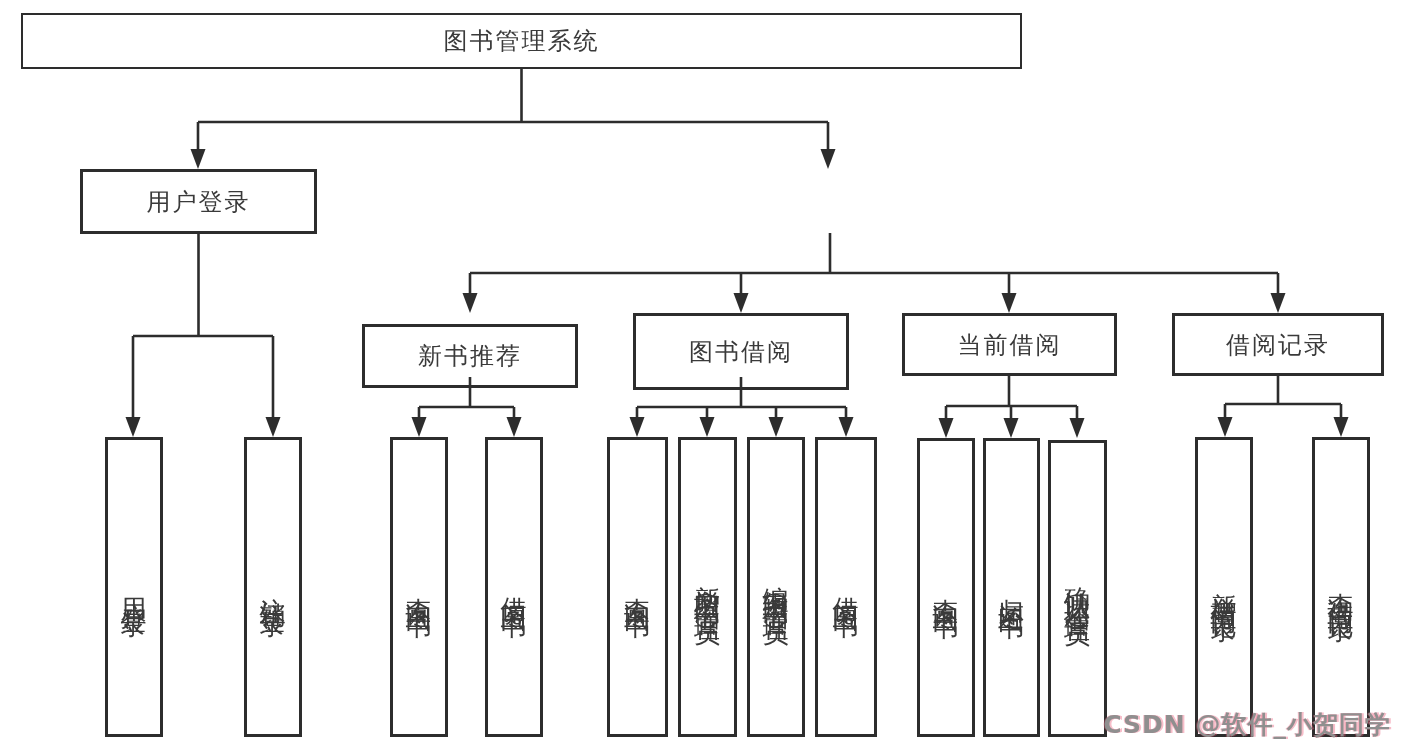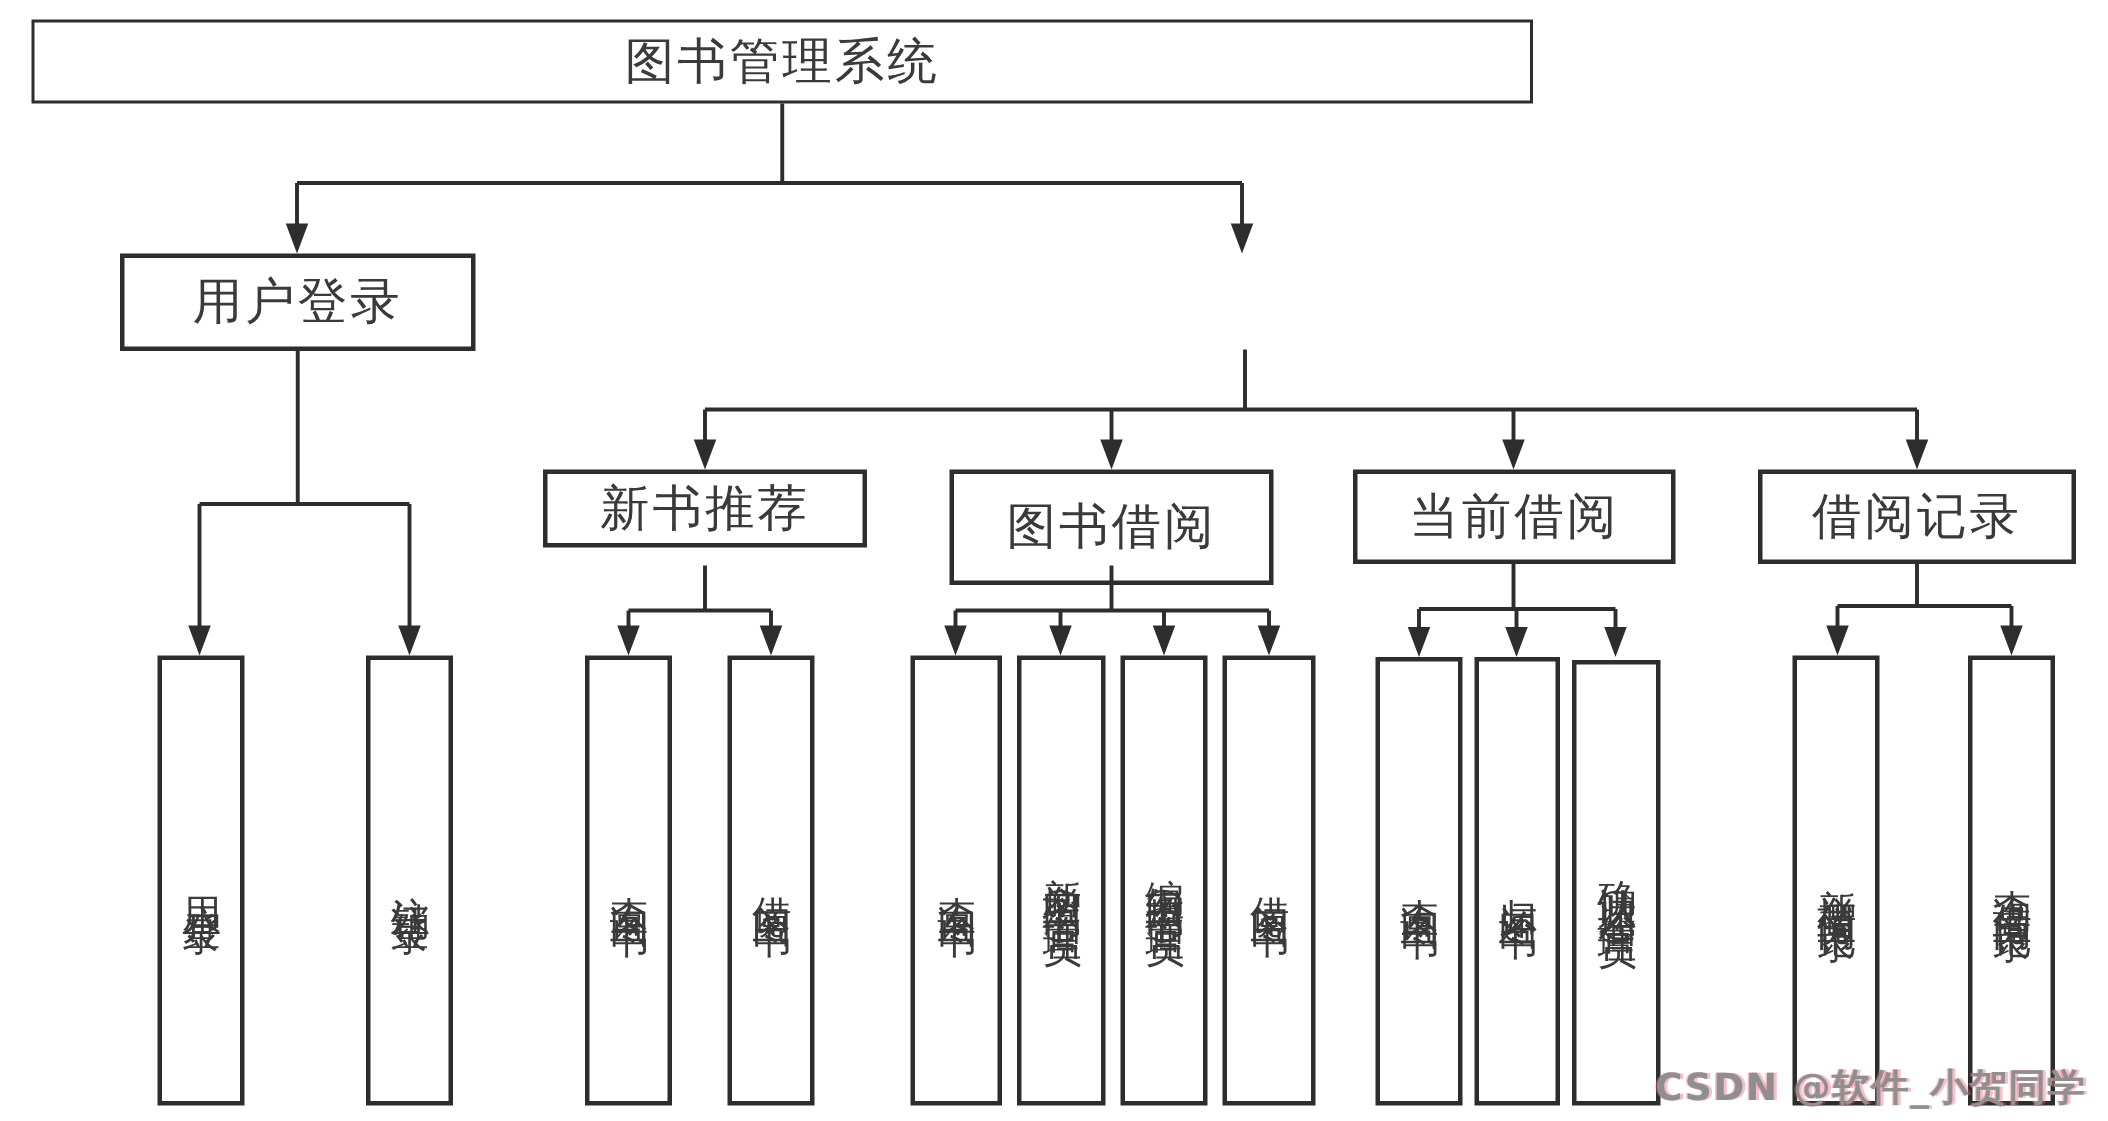--- a/index.html
+++ b/index.html
@@ -19,21 +19,21 @@
   .stage{position:relative;width:1405px;height:747px;background:var(--bg-color);}
   .node{
     position:absolute;box-sizing:border-box;
     background:#fff;border:3px solid var(--line-color);
     display:flex;align-items:center;justify-content:center;
     color:var(--text-color);
     z-index:2;
   }
   .node.root{border-width:2.5px;}
   .node.h span{
-    font-size:33px;letter-spacing:2px;white-space:nowrap;
+    font-size:24px;letter-spacing:2px;white-space:nowrap;
   }
   .node.v span{
     writing-mode:vertical-rl;
     font-size:26px;letter-spacing:5px;line-height:1;
     white-space:nowrap;
   }
   .connectors{
     position:absolute;left:0;top:0;z-index:3;pointer-events:none;
   }
   .connectors path{stroke:var(--line-color);stroke-width:2.6;fill:none;}
@@ -53,21 +53,21 @@
 <div class="stage">
 
   <div class="node h root" style="left:21px;top:13px;width:1001px;height:56px;">
     <span>图书管理系统</span>
   </div>
 
   <div class="node h" style="left:80px;top:169px;width:237px;height:65px;">
     <span>用户登录</span>
   </div>
 
-  <div class="node h" style="left:362px;top:313px;width:216px;height:52px;">
+  <div class="node h" style="left:362px;top:324px;width:216px;height:64px;">
     <span>新书推荐</span>
   </div>
   <div class="node h" style="left:633px;top:313px;width:216px;height:77px;">
     <span>图书借阅</span>
   </div>
   <div class="node h" style="left:902px;top:313px;width:215px;height:63px;">
     <span>当前借阅</span>
   </div>
   <div class="node h" style="left:1172px;top:313px;width:212px;height:63px;">
     <span>借阅记录</span>

